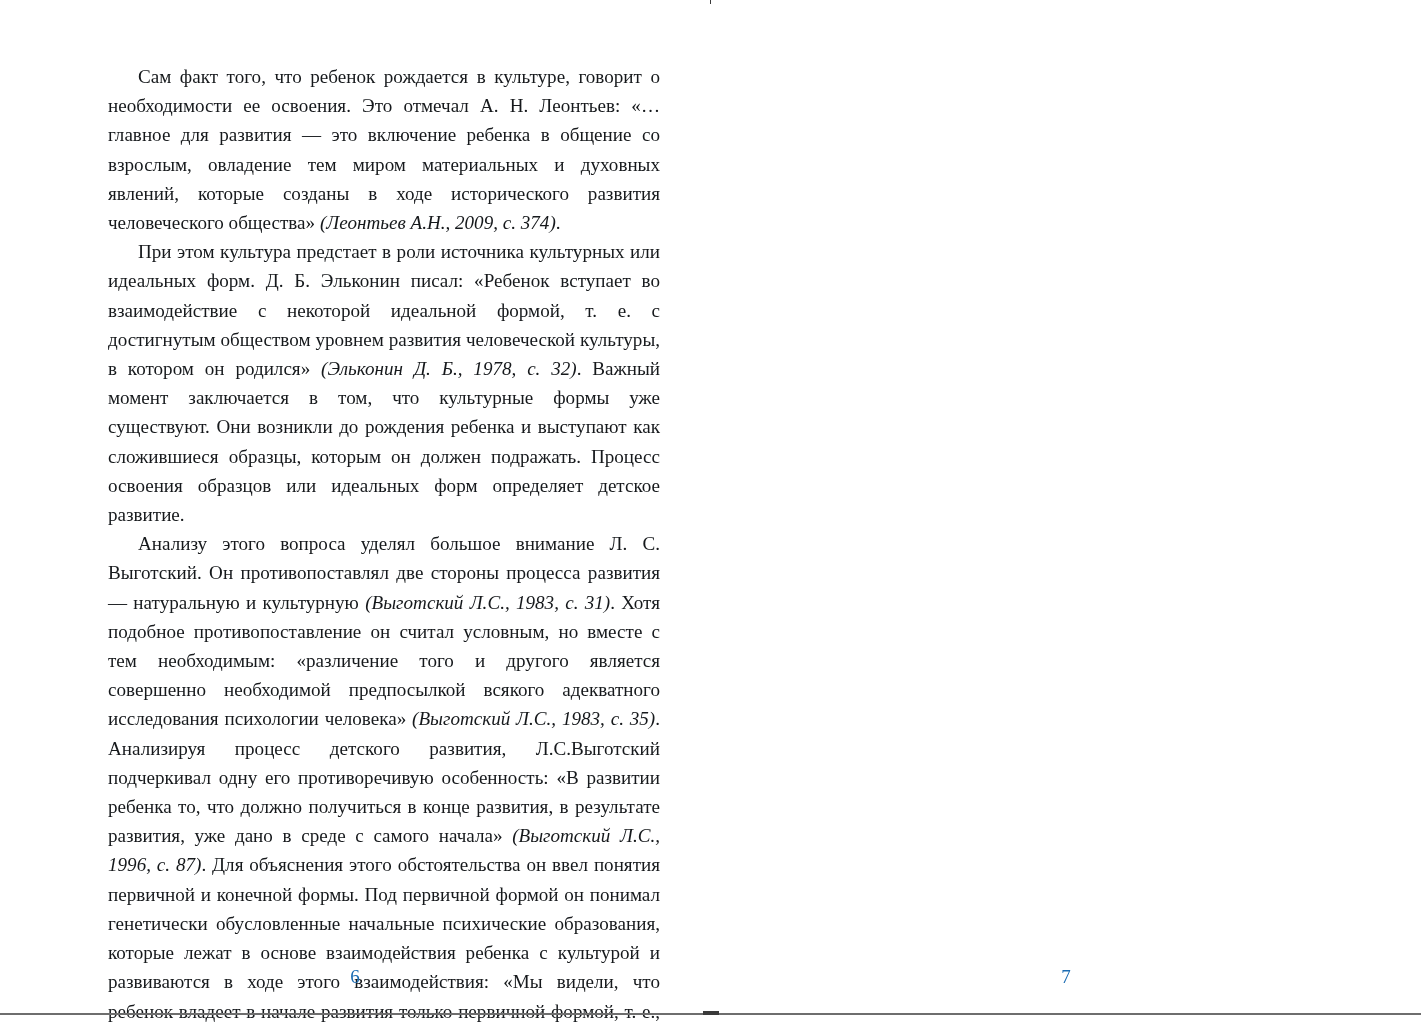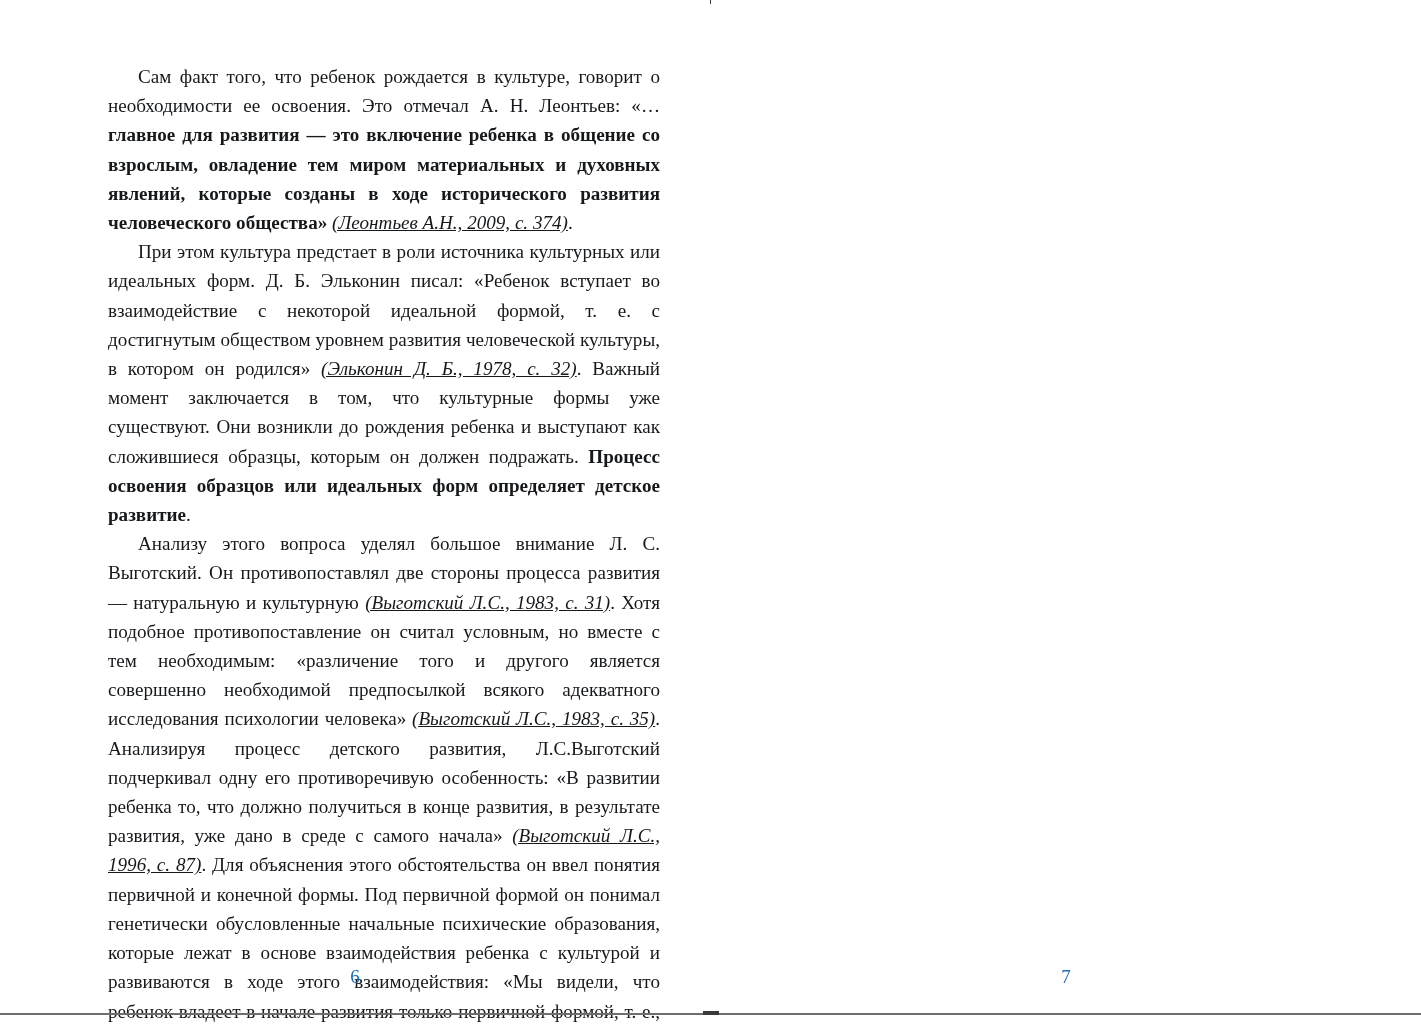--- a/index.html
+++ b/index.html
@@ -76,22 +76,22 @@
     margin: 0;
     font-size: 19.1px;
     line-height: 29.2px;
     text-align: justify;
     text-indent: 30px;
     color: #16191c;
     -webkit-font-smoothing: antialiased;
     hyphens: manual;
   }
 
-  b, strong { font-weight: bold; }
-  i, em { font-style: italic; text-decoration: underline; }
+  b, strong { font-weight: normal; }
+  i, em { font-style: italic; }
 
   .folio {
     position: absolute;
     top: 966px;
     width: 100%;
     text-align: center;
     color: #1b6cb3;
     font-family: "Liberation Serif", "DejaVu Serif", serif;
     font-size: 19px;
     line-height: 22px;

